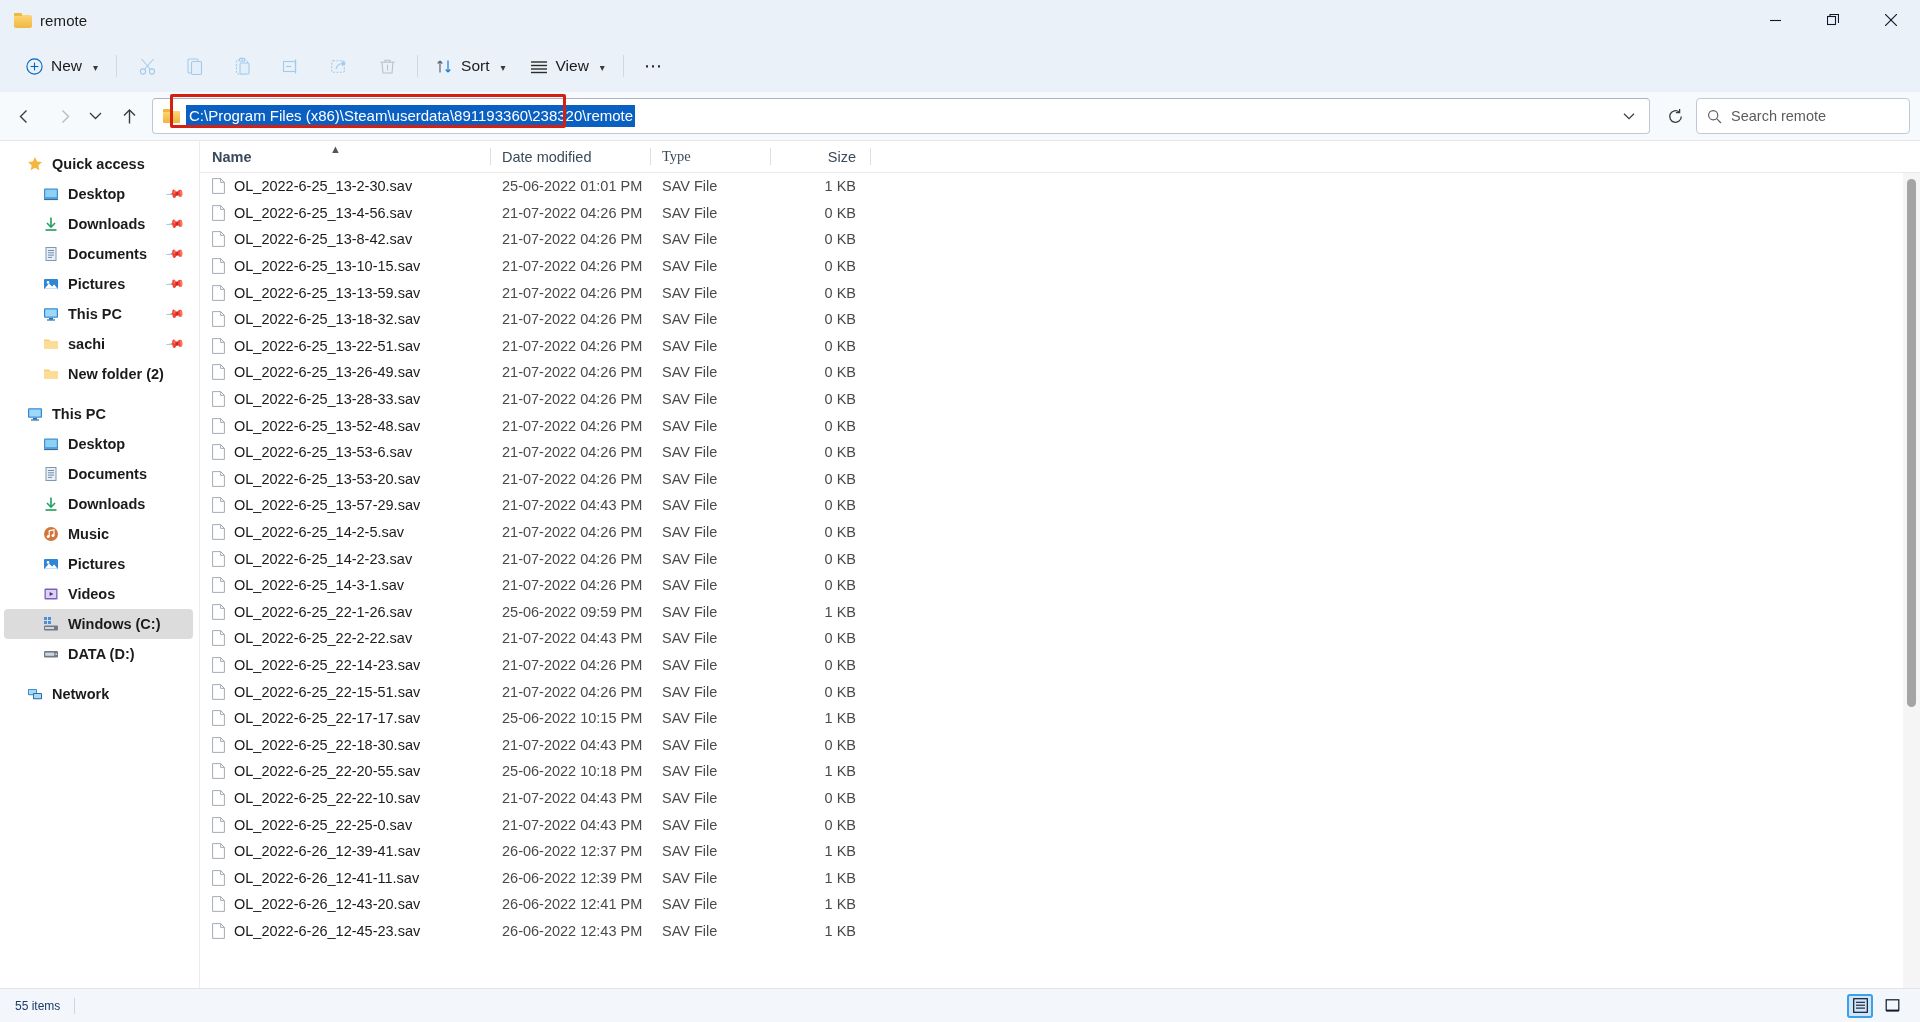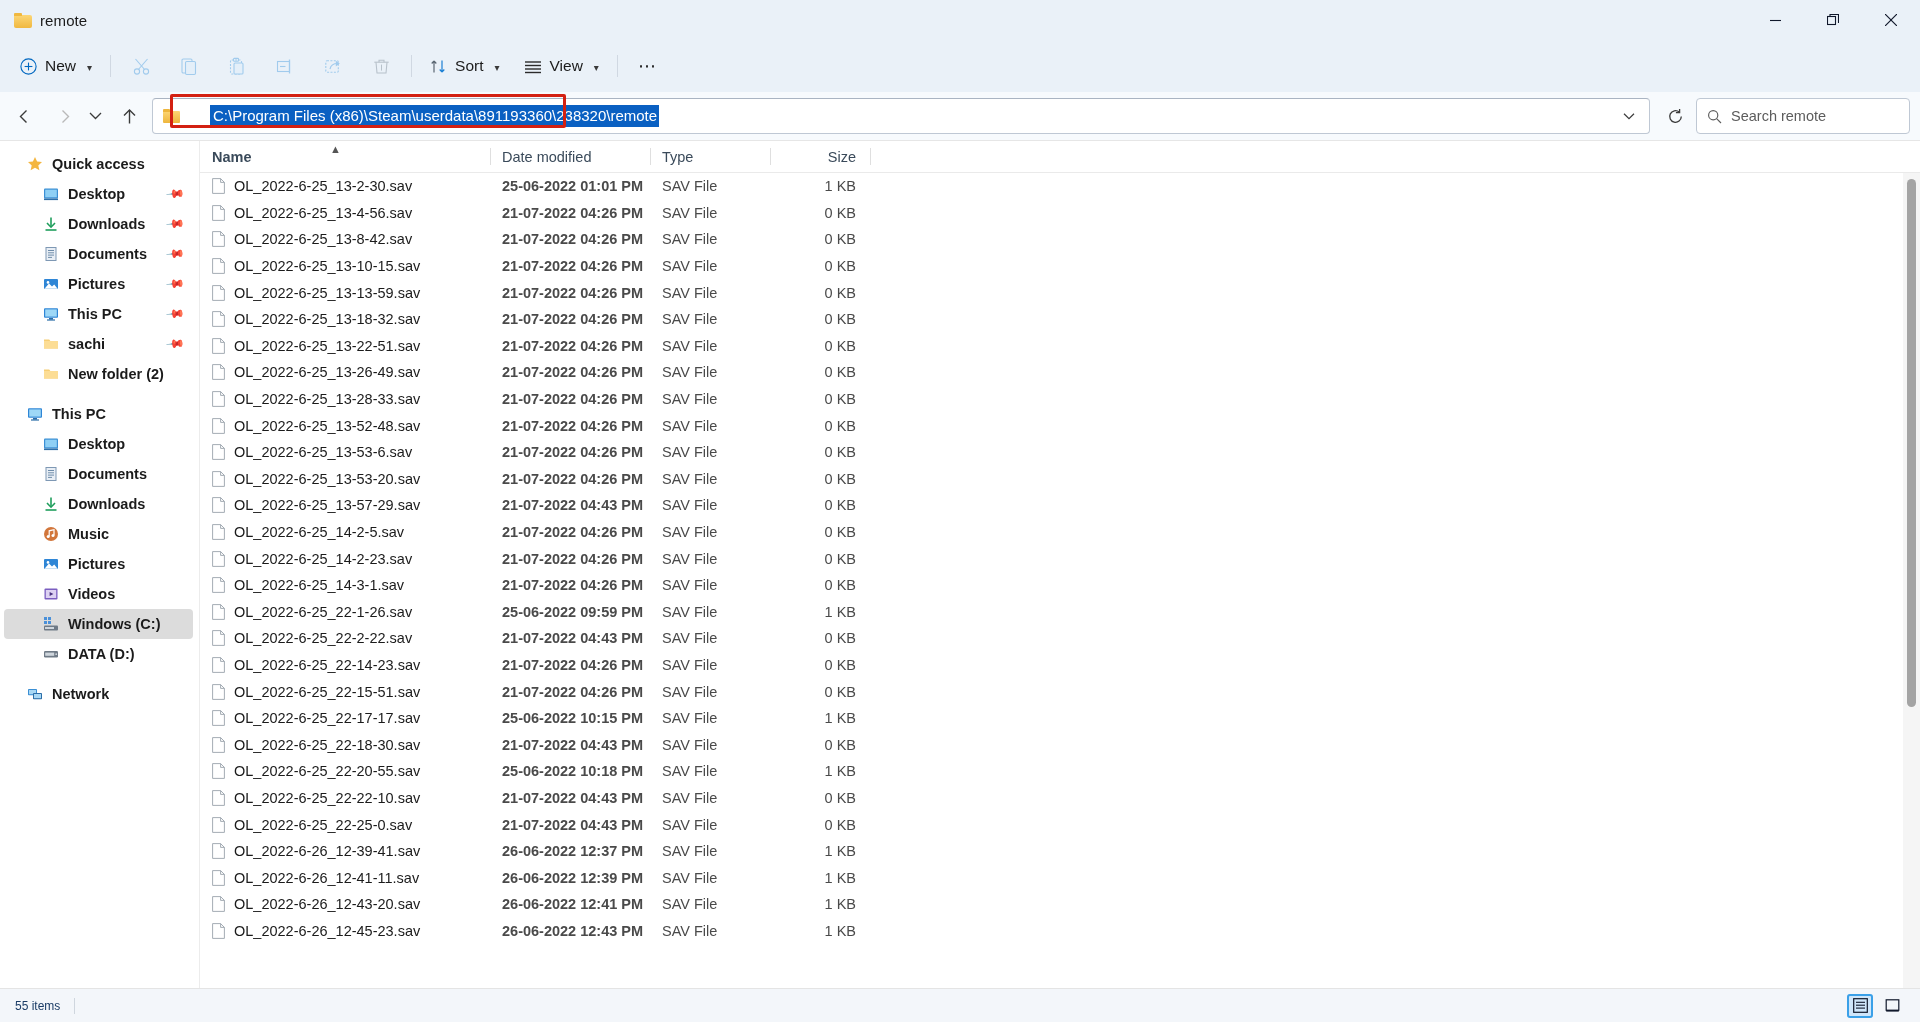--- a/index.html
+++ b/index.html
@@ -39,21 +39,21 @@
   .wincontrols { margin-left:auto; display:flex; height:40px; }
   .wc {
     width: 58px; height: 40px; display:flex; align-items:center; justify-content:center;
     color:#10182b;
   }
   .wc svg { display:block; }
 
   
   .commandbar {
     height: 52px; background:#eaf1f8; flex:0 0 52px;
-    display:flex; align-items:center; padding-left:8px; gap:0;
+    display:flex; align-items:center; padding-left:14px; gap:0;
   }
   .cmd-btn {
     height:36px; display:flex; align-items:center; gap:8px;
     padding:0 12px; border-radius:4px; font-size:15.5px; color:#1b1b1b;
     cursor:default;
   }
   .cmd-btn .chev { font-size:10px; color:#3a3a3a; margin-left:3px; position:relative; top:1px;}
   .newplus { color:#0067c0; }
   .icon-btn {
     width:48px; height:36px; display:flex; align-items:center; justify-content:center;
@@ -83,21 +83,21 @@
   .addr-folder::before {
     content:""; position:absolute; left:0; top:2px; width:17px; height:12px;
     background: linear-gradient(180deg,#fcd675,#eeb63d); border-radius:1px;
   }
   .addr-folder::after {
     content:""; position:absolute; left:0; top:0; width:7px; height:3px;
     background:#eeb63d; border-radius:1px 1px 0 0;
   }
   .addr-path {
     font-size:15px; color:#ffffff; background:#0a60c2;
-    padding:2px 2px 3px 3px; white-space:nowrap;margin-left:24px;
+    padding:2px 2px 3px 3px; white-space:nowrap;
   }
   .addr-caret {
     margin-left:auto; width:28px; height:32px;
     display:flex; align-items:center; justify-content:center; color:#3b3b3b;
   }
   .redbox {
     position:absolute; left:18px; top:-4px; width:396px; height:34px;
     border:3px solid #d32012; border-radius:2px; pointer-events:none; z-index:5;
   }
   .refresh-btn {
@@ -138,33 +138,33 @@
     height:32px; display:flex; align-items:center;
     font-size:14.5px; color:#3a4a5a; border-bottom:1px solid #eaeaea;
     position:relative; flex:0 0 32px;
   }
   .ch { padding-left:12px; position:relative; display:flex; align-items:center; height:100%; }
   .ch + .ch::before {
     content:""; position:absolute; left:0; top:7px; bottom:7px; width:1px; background:#dfdfdf;
   }
   .ch-name { width:290px;font-weight:bold; }
   .ch-date { width:160px; }
-  .ch-type { width:120px; }
+  .ch-type { width:120px;font-family:Liberation Serif, serif; }
   .ch-size { width:100px; justify-content:flex-end; padding-right:14px; }
   .ch-rest { flex:1; }
   .sort-arrow {
     position:absolute; left:130px; top:2px; font-size:11px; color:#555;
   }
   .rows { flex:1; overflow:hidden; position:relative; }
   .row {
     height:26.6px; display:flex; align-items:center; font-size:14.5px; color:#1b1b1b;
   }
   .cell { padding-left:12px; display:flex; align-items:center; height:100%; white-space:nowrap; }
   .c-name { width:290px; gap:9px; }
-  .c-date { width:160px; color:#4a4a4a;font-weight:bold; }
+  .c-date { width:160px; color:#4a4a4a; }
   .c-type { width:120px; color:#4a4a4a; }
   .c-size { width:100px; justify-content:flex-end; padding-right:14px; color:#4a4a4a;}
   .fileico { width:13px; height:16px; flex:0 0 13px; }
 
   
   .scrollbar {
     position:absolute; right:0; top:32px; bottom:0; width:17px; background:#f5f5f5;
   }
   .thumb {
     position:absolute; left:4px; width:9px; top:6px; height:528px;

